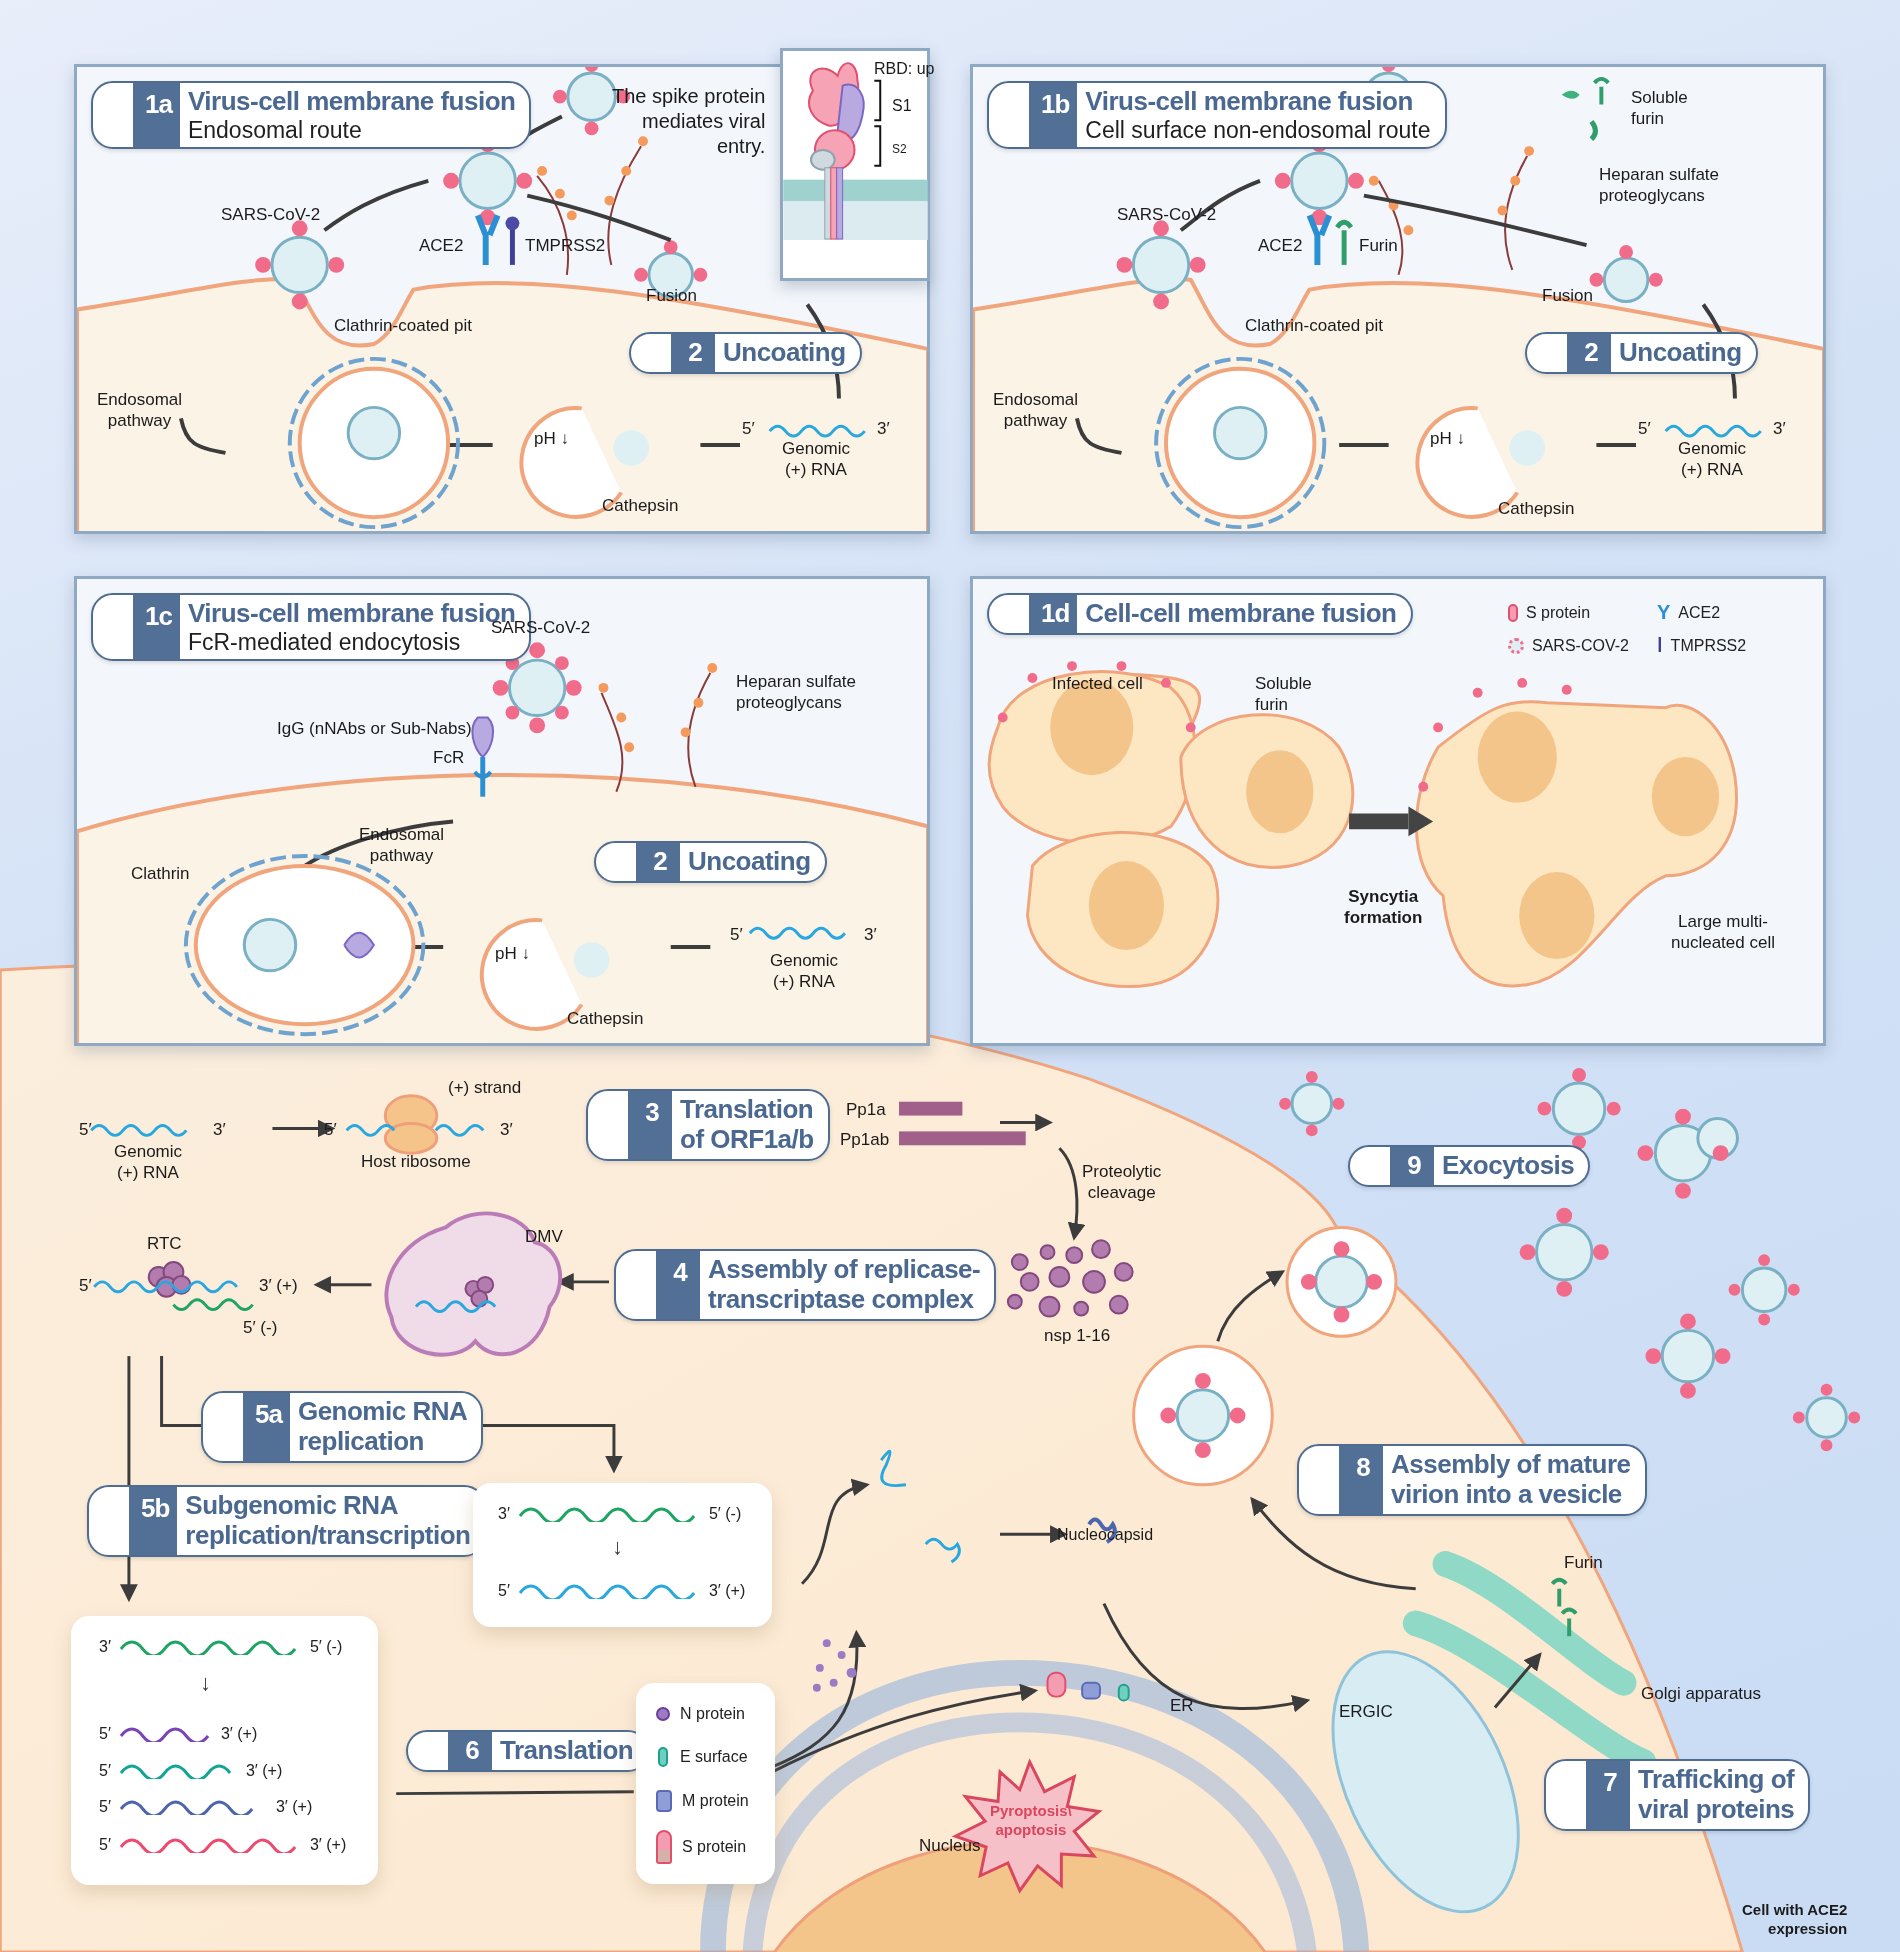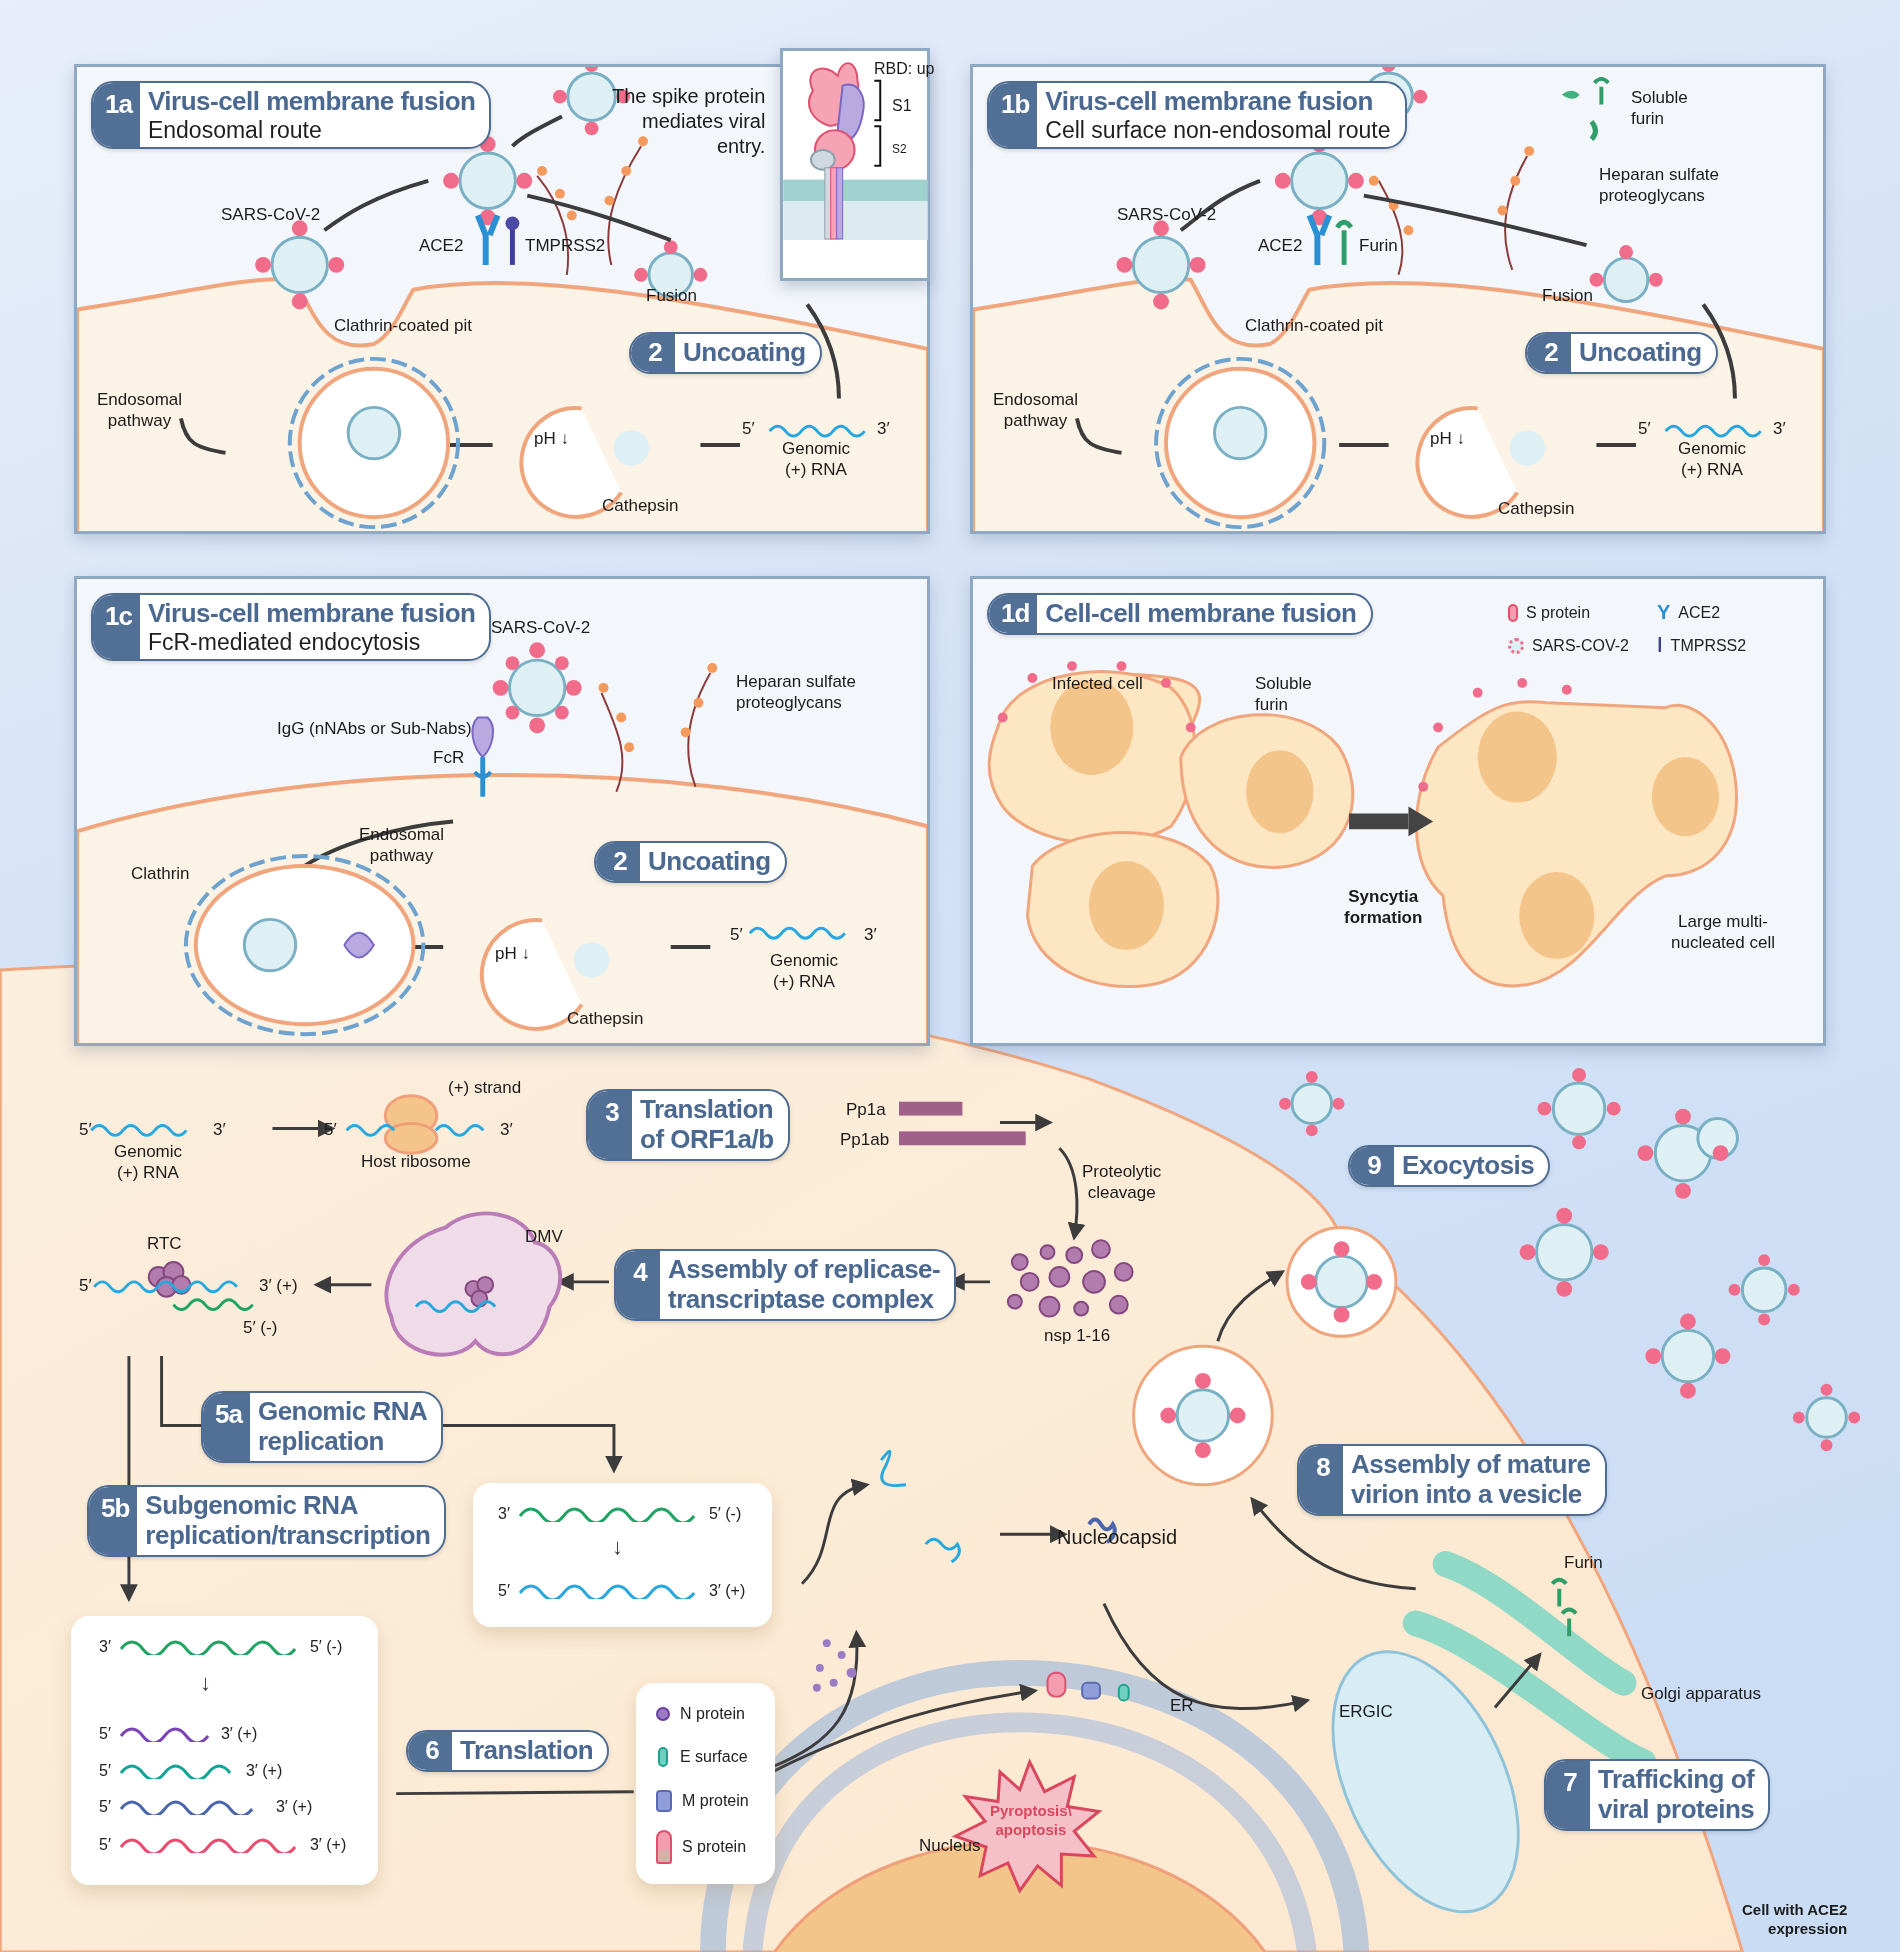--- a/index.html
+++ b/index.html
@@ -36,20 +36,21 @@
     background: #526f95;
     color: #fff;
     font-weight: bold;
     font-size: 26px;
     display: flex;
     align-items: center;
     justify-content: center;
     padding: 0 8px 0 12px;
     min-width: 44px;
     letter-spacing: -1px;
+    margin-left: 40px;
   }
   .step .txt {
     padding: 4px 14px 4px 8px;
     display: flex;
     flex-direction: column;
     justify-content: center;
     line-height: 1.15;
   }
   .step .t1 { color: #4a6890; font-weight: bold; font-size: 26px; letter-spacing: -0.5px; }
   .step .t2 { color: #1f1f1f; font-size: 23px; }
@@ -708,21 +709,21 @@
     <div style="position:absolute;left:20px;top:107px;display:flex;align-items:center;gap:10px;font-size:16px;">
       <span style="display:inline-block;width:16px;height:22px;border-radius:4px;background:#8f9ed8;border:2px solid #5b6bb3;"></span>
       <span>M protein</span>
     </div>
     <div style="position:absolute;left:20px;top:147px;display:flex;align-items:center;gap:10px;font-size:16px;">
       <span style="display:inline-block;width:16px;height:34px;border-radius:8px 8px 3px 3px;background:linear-gradient(#f59db0 0 60%, #d7b0a8 60% 100%);border:2px solid #e0506e;"></span>
       <span>S protein</span>
     </div>
   </div>
 
-  <div class="lbl" style="left: 1057px; top: 1525px; font-size: 20px; white-space: pre;">Nucleocapsid</div>
+  <div class="lbl" style="left: 1057px; top: 1525px; font-size: 16px; white-space: pre;">Nucleocapsid</div>
   <div class="lbl" style="left: 1170px; top: 1695px; white-space: pre;">ER</div>
   <div class="lbl" style="left: 1339px; top: 1701px; white-space: pre;">ERGIC</div>
   <div class="lbl" style="left: 1564px; top: 1552px; white-space: pre;">Furin</div>
   <div class="lbl" style="left: 1641px; top: 1683px; white-space: pre;">Golgi apparatus</div>
   <div class="lbl" style="left: 919px; top: 1835px; white-space: pre;">Nucleus</div>
   <div class="lbl c b" style="left:990px;top:1802px;color:#d9475e;font-size:15px;white-space:pre;">Pyroptosis\
 apoptosis</div>
 
   <div class="step top" style="left:1544px;top:1759px;">
     <div class="num">7</div>

